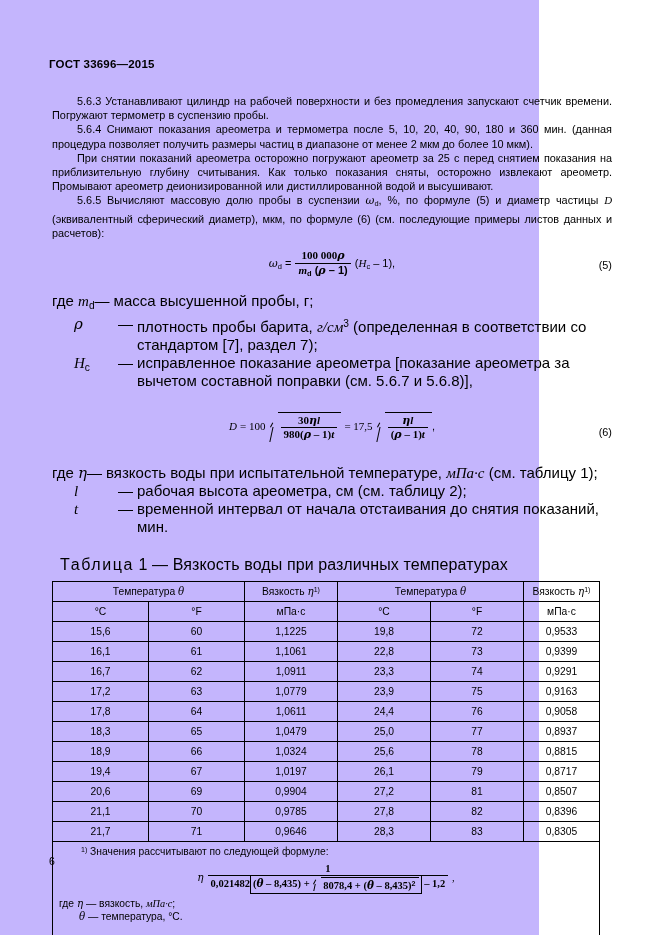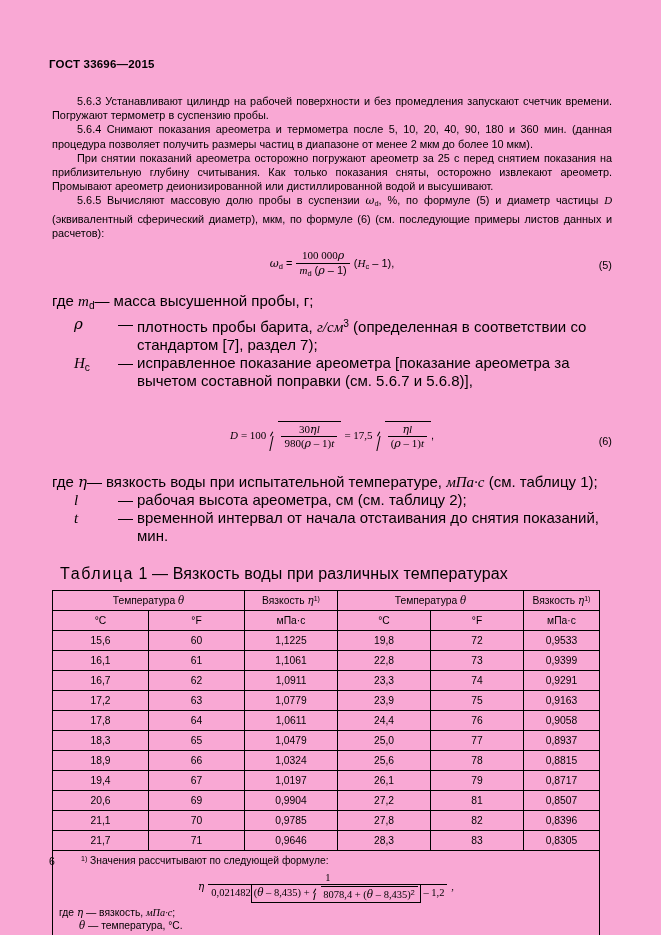--- a/index.html
+++ b/index.html
@@ -11,23 +11,23 @@
     width: 661px;
     height: 935px;
     position: relative;
     font-family: "Liberation Sans", sans-serif;
     color: #000000;
     overflow: hidden;
   }
   .page {
     position: absolute;
     left: 0; top: 0;
-    width: 661px;
+    width: 539px;
     height: 935px;
-    background: #f9a8d4;
+    background: #c4b5fd;
   }
   .header {
     position: absolute;
     left: 49px;
     top: 58px;
     font-size: 11.5px;
     font-weight: bold;
     letter-spacing: 0.2px;
     white-space: nowrap;
   }
@@ -67,20 +67,21 @@
   .mn { font-family: "Liberation Serif", serif; font-style: normal; }
   .mgr { font-family: "DejaVu Serif", serif; font-style: italic; }
   sub.s { font-size: 0.68em; vertical-align: -0.28em; font-style: normal;}
   sup.s { font-size: 0.68em; vertical-align: 0.45em; font-style: normal;}
   .frac {
     display: inline-block;
     vertical-align: middle;
     text-align: center;
     line-height: 1.15;
     margin: 0 1px;
+    font-weight: bold;
   }
   .frac > .num { display: block; padding: 0 3px; border-bottom: 1px solid #000; }
   .frac > .den { display: block; padding: 0 3px; text-align: right; }
   .sqrt {
     display: inline-block;
     vertical-align: middle;
     position: relative;
     padding-left: 9px;
   }
   .sqrt::before {
@@ -228,21 +229,21 @@
         <span class="dsh">—</span>
         <span class="txt">плотность пробы барита, <span class="mi">г/см</span><sup class="s">3</sup> (определенная в соответствии со стандартом [7], раздел 7);</span>
       </div>
       <div class="row">
         <span class="sym ind"><span class="mi">H</span><sub class="s">c</sub></span>
         <span class="dsh">—</span>
         <span class="txt">исправленное показание ареометра [показание ареометра за вычетом составной поправки (см. 5.6.7 и 5.6.8)],</span>
       </div>
     </div>
 
-    <div class="eqline" style="height:40px;margin-top:31px;margin-bottom:12px;">
+    <div class="eqline" style="height:40px;margin-top:22px;margin-bottom:12px;">
       <div class="eq-center">
         <span class="mi">D</span> <span class="mn">= 100</span>
         <span class="sqrt"><span class="rad">
           <span class="frac">
             <span class="num"><span class="mn">30</span><span class="mgr">η</span><span class="mi">l</span></span>
             <span class="den"><span class="mn">980(</span><span class="mgr">ρ</span><span class="mn"> – 1)</span><span class="mi">t</span></span>
           </span>
         </span></span>
         <span class="mn">= 17,5</span>
         <span class="sqrt"><span class="rad">

